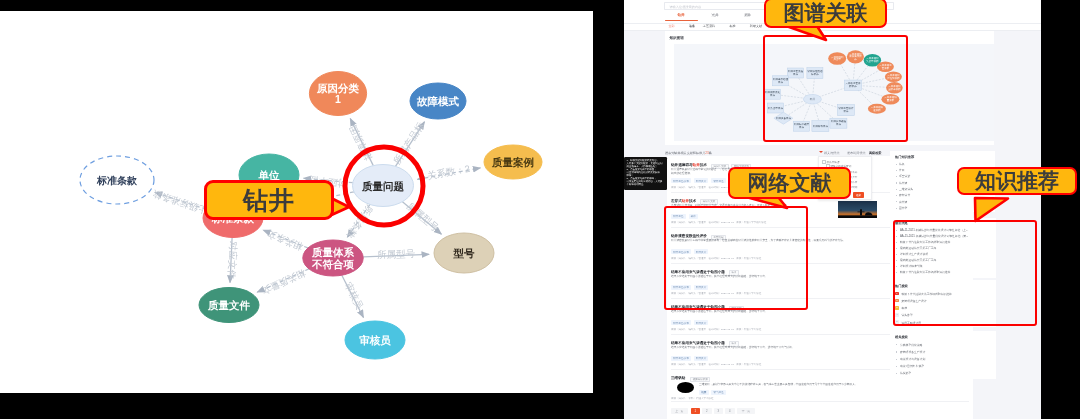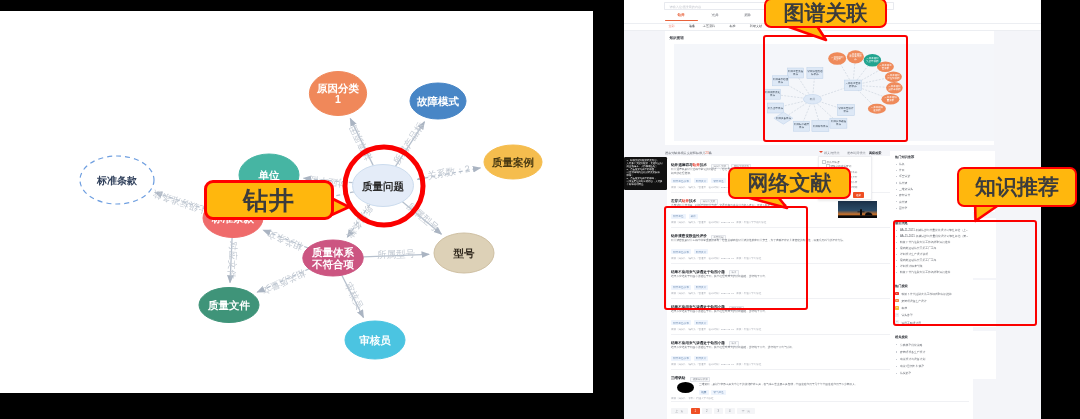--- a/index.html
+++ b/index.html
@@ -541,16 +541,16 @@
   <div class="hl-rect" style="left:664.3px;top:205.7px;width:143.6px;height:104.7px"></div>
   <svg class="tail-r" style="left:744px;top:194px" width="48" height="18" viewBox="0 0 48 18">
     <path d="M4,3.5 L34.5,3.5 L43,14 Z" fill="#ffb70d" stroke="#f00" stroke-width="2.6" stroke-linejoin="round"></path>
   </svg>
   <div class="callout-r" style="left:728px;top:167px;width:123px;height:32px;font-size:21px">网络文献</div>
 
   <div class="hl-rect" style="left:892.5px;top:220px;width:144px;height:105.5px"></div>
   <svg class="tail-r" style="left:970px;top:196px" width="42" height="28" viewBox="0 0 42 28">
     <path d="M5,2 L38,2.5 L5.5,25 Z" fill="#ffb70d" stroke="#f00" stroke-width="2.6" stroke-linejoin="round"></path>
   </svg>
-  <div class="callout-r" style="left:957px;top:167px;width:120px;height:40px;font-size:21px">知识推荐</div>
+  <div class="callout-r" style="left:957px;top:167px;width:120px;height:28px;font-size:21px">知识推荐</div>
 
 </div>
 </div>
 
 </body></html>

